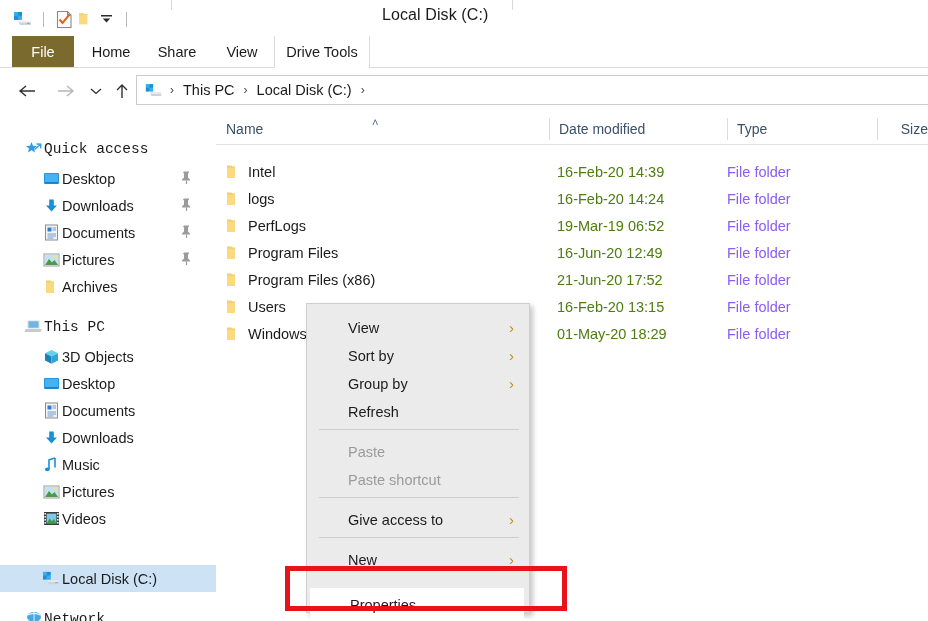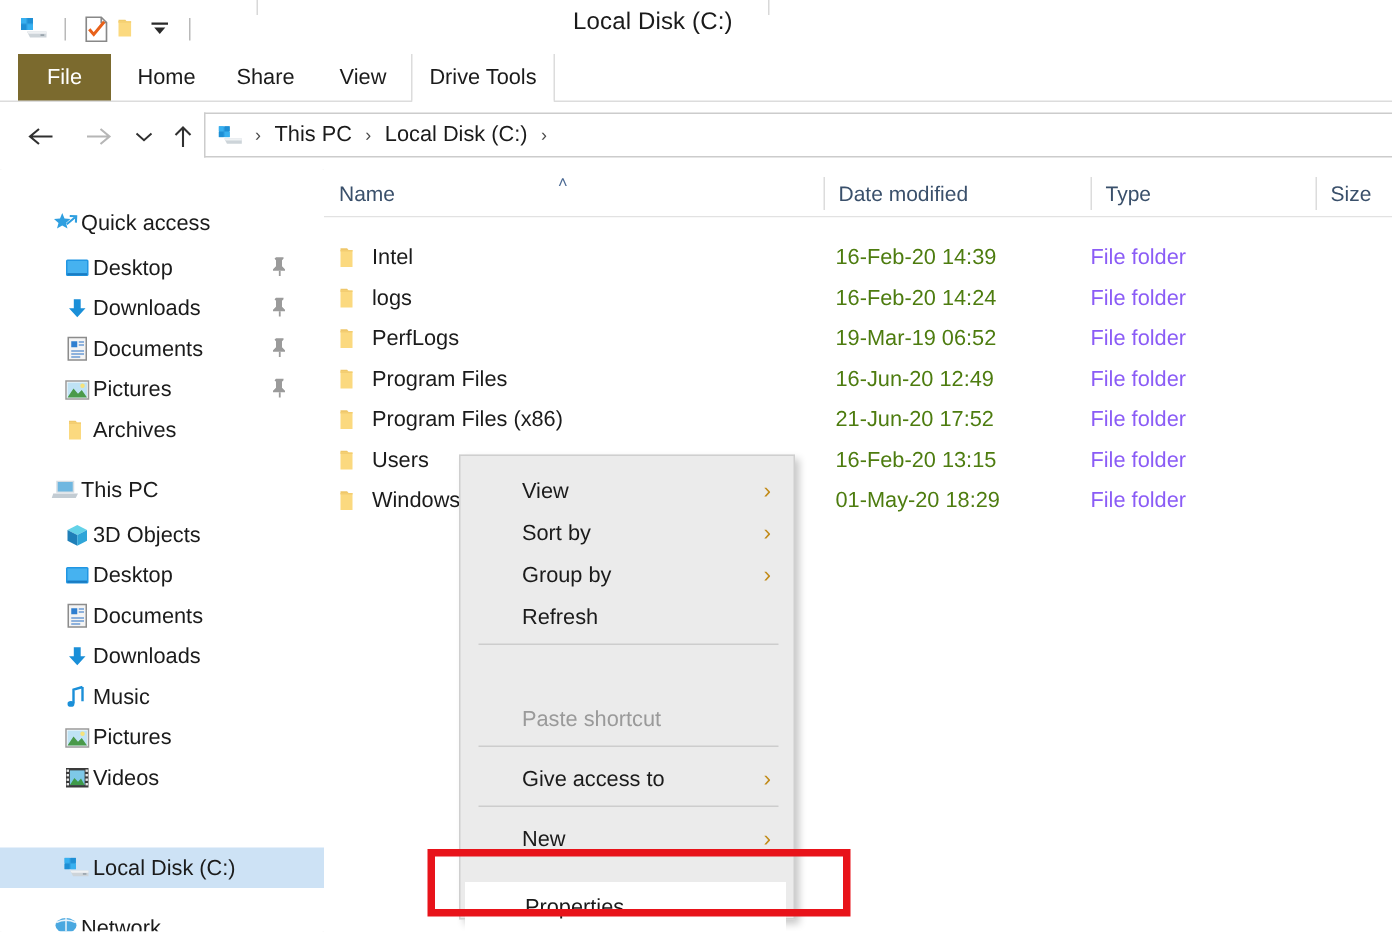--- a/index.html
+++ b/index.html
@@ -101,21 +101,21 @@
   .side-edge { position: absolute; left: 0; top: 113px; width: 1px; height: 508px; background: #e6e6e6; }
   .side-divider { position: absolute; left: 215px; top: 113px; width: 1px; height: 508px; background: #e8e8e8; }
   .s-item {
     position: absolute; left: 0; width: 216px; height: 27px;
     display: flex; align-items: center;
   }
   .s-item.sel { background: #cde2f5; }
   .s-ico { width: 22px; height: 20px; display:flex; align-items:center; justify-content:center; flex: none; }
   .s-label { font-size: 14.5px; color: #1b1b1b; white-space: nowrap; }
   .s-pin { position: absolute; right: 22px; top: 5px; width: 14px; height: 16px; }
-  .lvl0 { padding-left: 32px; }
+  .lvl0 { padding-left: 22px; font-family: Liberation Mono, monospace; }
   .lvl1 { padding-left: 40px; }
 
   
   .filelist { position: absolute; left: 216px; top: 145px; width: 712px; height: 476px; background: #fff; }
   .row { position: absolute; left: 0; width: 712px; height: 27px; display: flex; align-items: center; }
   .r-ico { width: 32px; display: flex; align-items: center; justify-content: center; flex: none; }
   .r-name { font-size: 14.5px; color: #1b1b1b; white-space: nowrap; }
   .r-date { position: absolute; left: 341px; font-size: 14.5px; color: #4d7c0f; white-space: nowrap; }
   .r-type { position: absolute; left: 511px; font-size: 14.5px; color: #8b5cf6; white-space: nowrap; }
 
@@ -255,21 +255,21 @@
     <div class="sortcaret">˄</div>
     <div class="col-div" style="left:333px;"></div>
     <div class="col" style="left:333px; width:178px;">
       <span>Date modified</span>
     </div>
     <div class="col-div" style="left:511px;"></div>
     <div class="col" style="left:511px; width:150px;">
       <span>Type</span>
     </div>
     <div class="col-div" style="left:661px;"></div>
-    <div class="col" style="left:661px; width:51px;">
+    <div class="col" style="left:661px; width:51px;justify-content:flex-end;">
       <span>Size</span>
     </div>
   </div>
 
   <div class="side-edge"></div>
   <div class="side-divider"></div>
   <div class="sidebar">
 
     <div class="s-item lvl0" style="top:22px;">
       <span class="s-ico">
@@ -595,20 +595,23 @@
       <span class="mi-arrow">›</span>
     </div>
     <div class="mi" style="top:64px;">
       <span>Group by</span>
       <span class="mi-arrow">›</span>
     </div>
     <div class="mi" style="top:92px;">
       <span>Refresh</span>
     </div>
     <div class="msep" style="top:125px;"></div>
+    <div class="mi disabled" style="top:132px;">
+      <span>Paste</span>
+    </div>
     <div class="mi disabled" style="top:160px;">
       <span>Paste shortcut</span>
     </div>
     <div class="msep" style="top:193px;"></div>
     <div class="mi" style="top:200px;">
       <span>Give access to</span>
       <span class="mi-arrow">›</span>
     </div>
     <div class="msep" style="top:233px;"></div>
     <div class="mi" style="top:240px;">

